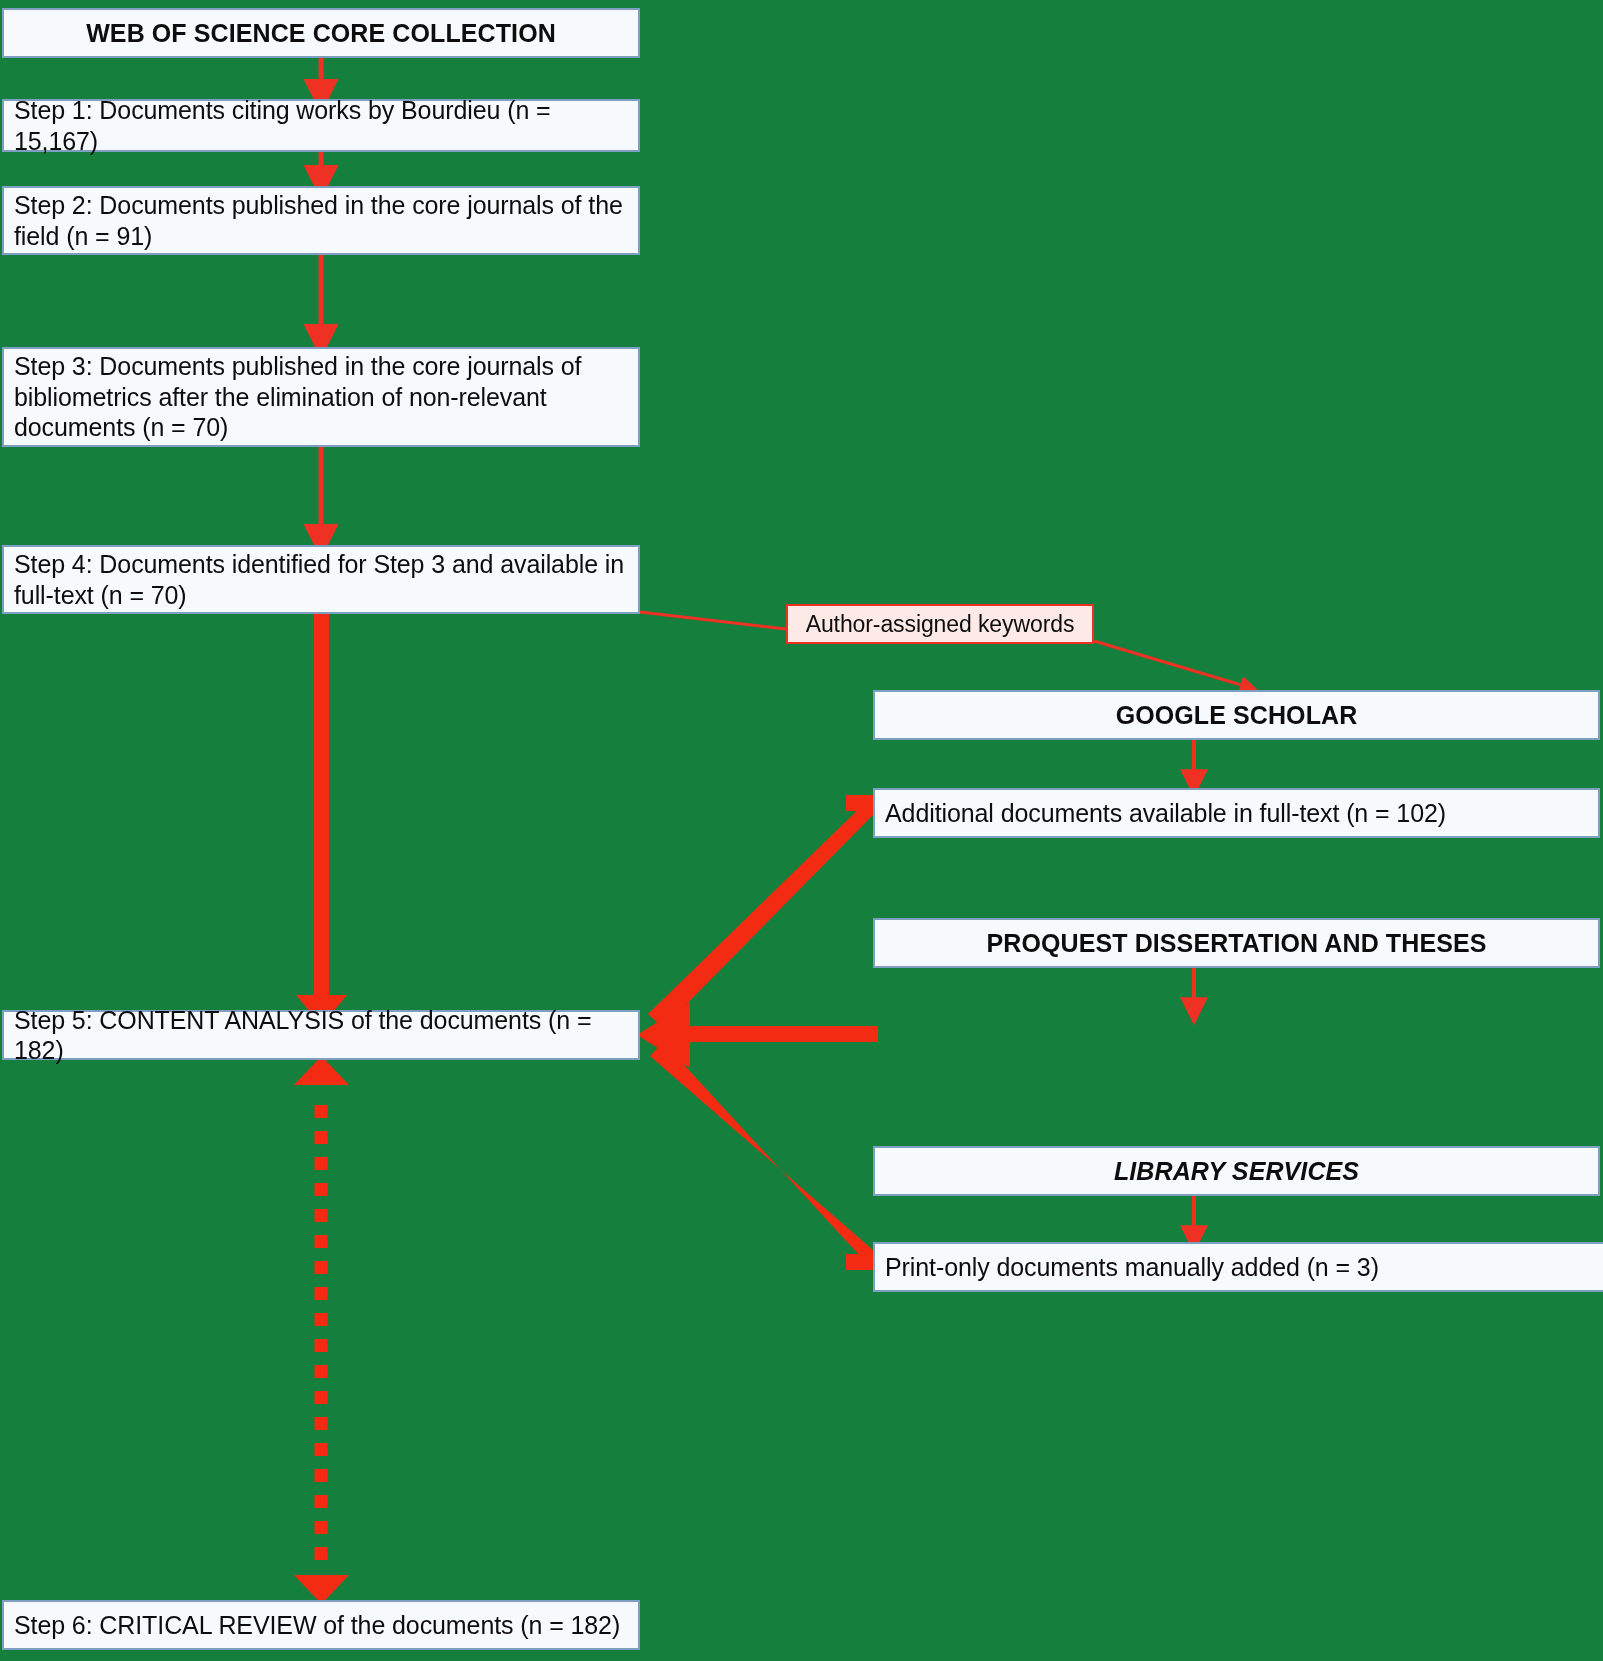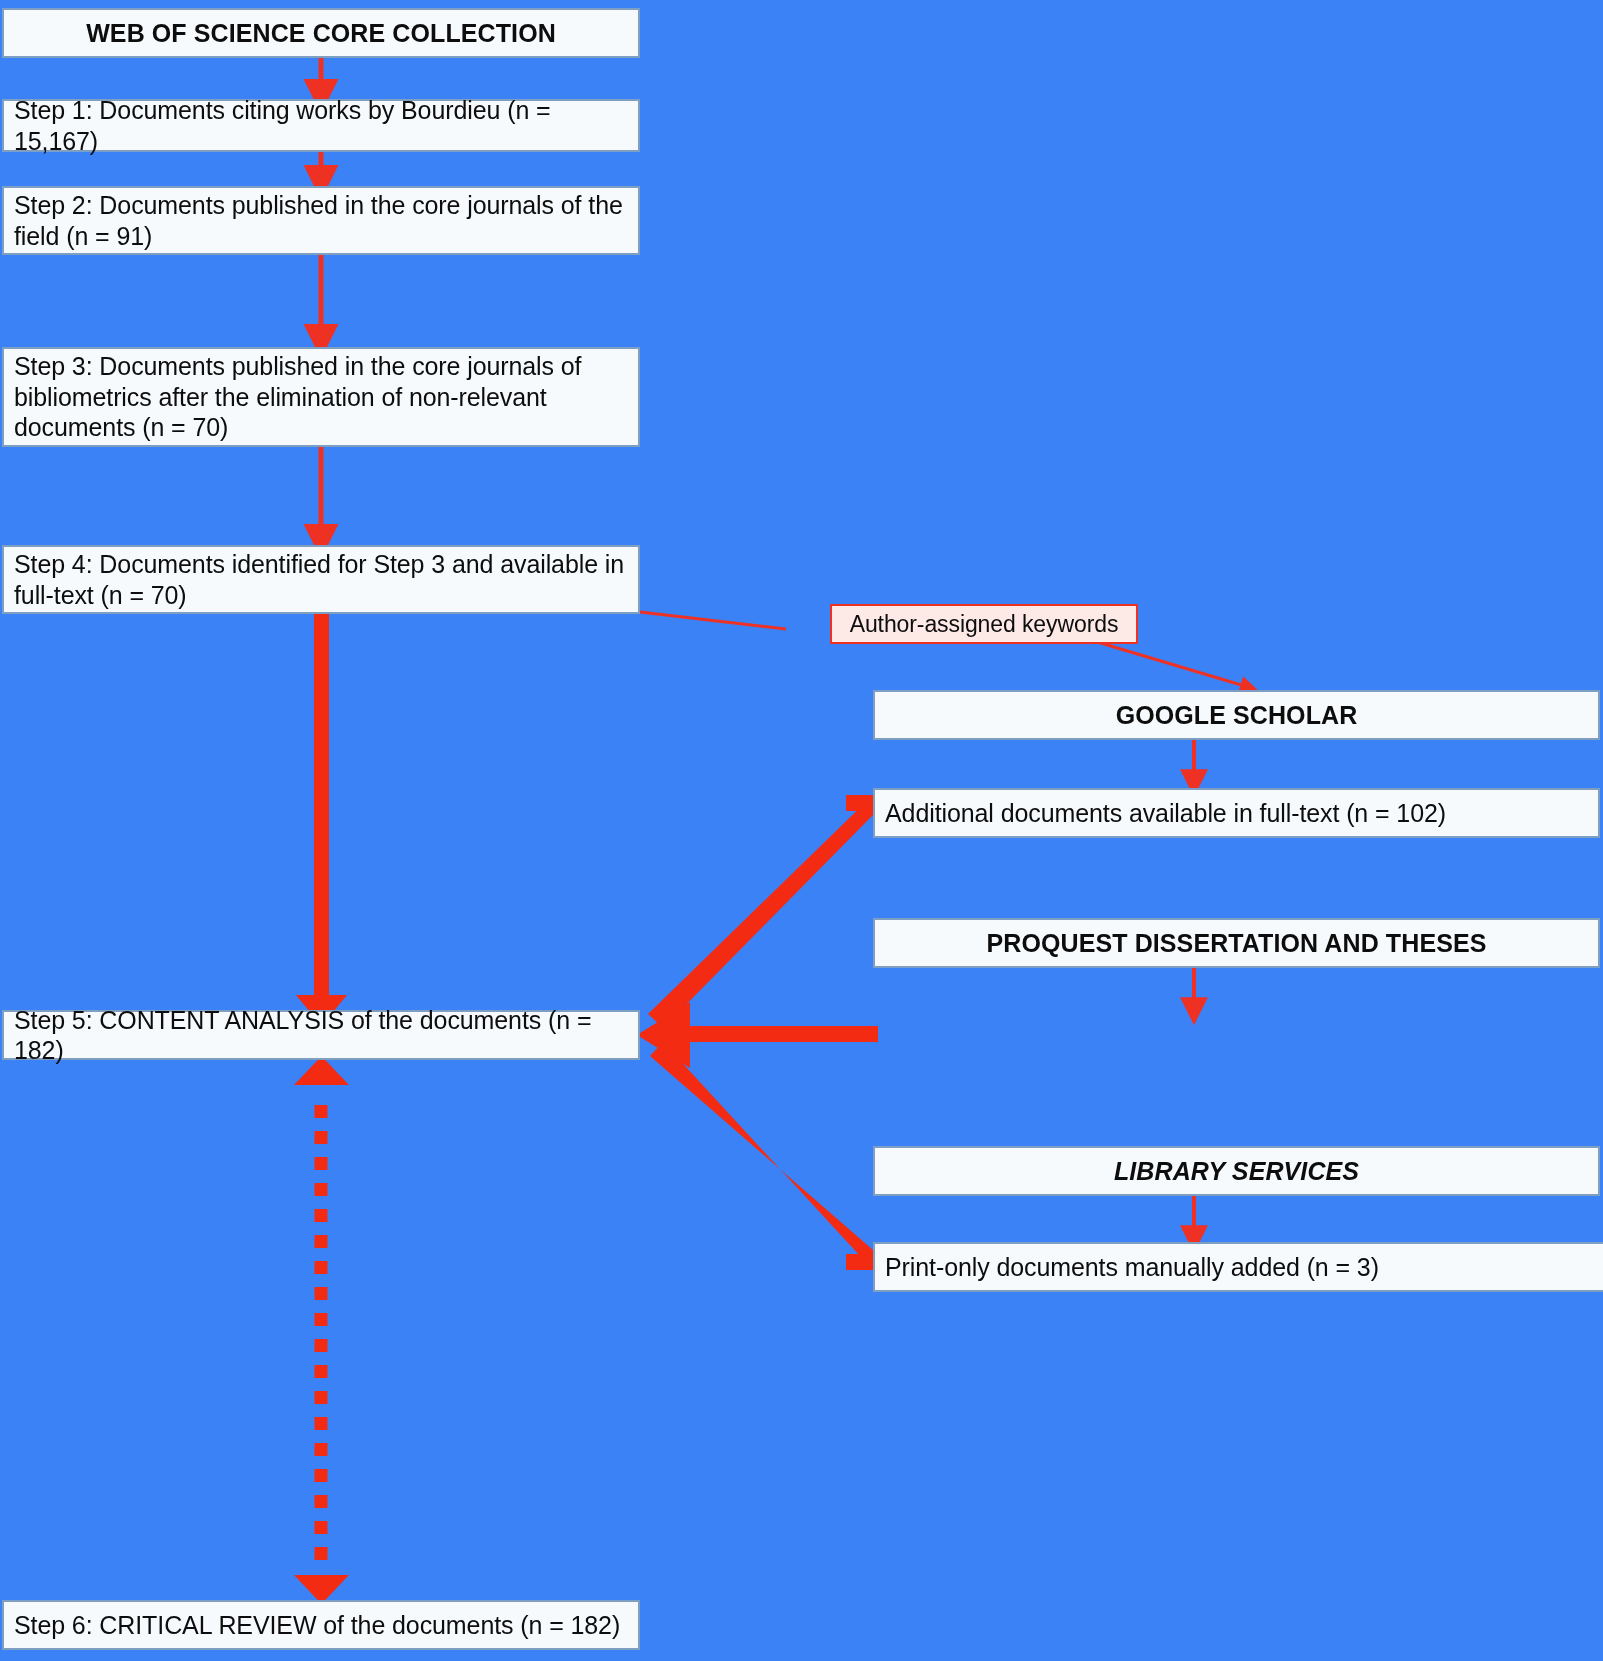--- a/index.html
+++ b/index.html
@@ -9,21 +9,21 @@
     background: #ffffff;
   }
   body {
     font-family: "Liberation Sans", sans-serif;
     -webkit-font-smoothing: antialiased;
   }
   #canvas {
     position: relative;
     width: 1603px;
     height: 1661px;
-    background: #3b82f6;
+    background: #15803d;
     overflow: hidden;
   }
   
   #connectors {
     position: absolute;
     left: 0;
     top: 0;
     width: 1603px;
     height: 1661px;
     z-index: 1;
@@ -167,21 +167,21 @@
   </div>
 
   <div class="node" style="left:2px; top:1010px; width:638px; height:50px;">
     <span class="txt">Step 5: CONTENT ANALYSIS of the documents (n = 182)</span>
   </div>
 
   <div class="node" style="left:2px; top:1600px; width:638px; height:50px;justify-content:flex-end;">
     <span class="txt">Step 6: CRITICAL REVIEW of the documents  (n = 182)</span>
   </div>
 
-  <div class="node callout" style="left:786px; top:604px; width:308px; height:40px;margin-left:44px;">
+  <div class="node callout" style="left:786px; top:604px; width:308px; height:40px;">
     <span class="txt">Author-assigned keywords</span>
   </div>
 
   <div class="node center heading" style="left:873px; top:690px; width:727px; height:50px;">
     <span class="txt">GOOGLE SCHOLAR</span>
   </div>
 
   <div class="node" style="left:873px; top:788px; width:727px; height:50px;">
     <span class="txt">Additional documents available in full-text (n = 102)</span>
   </div>

